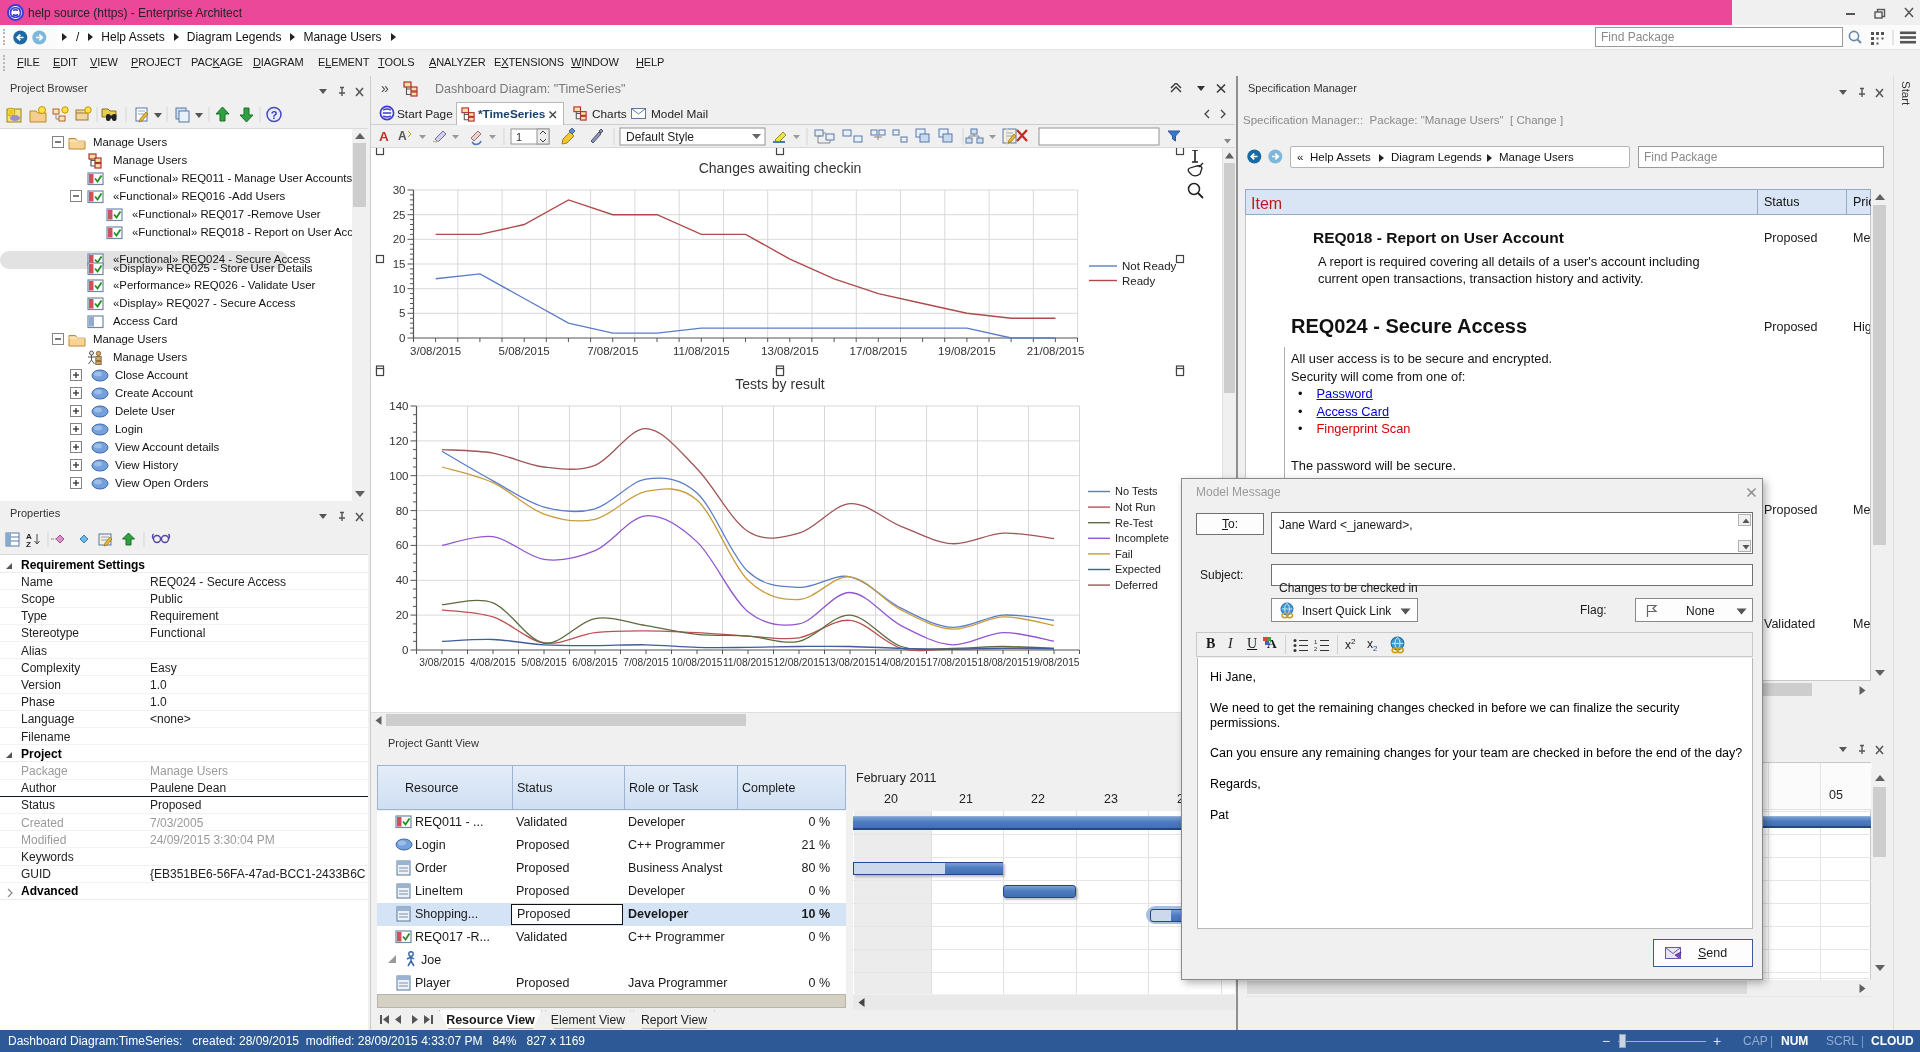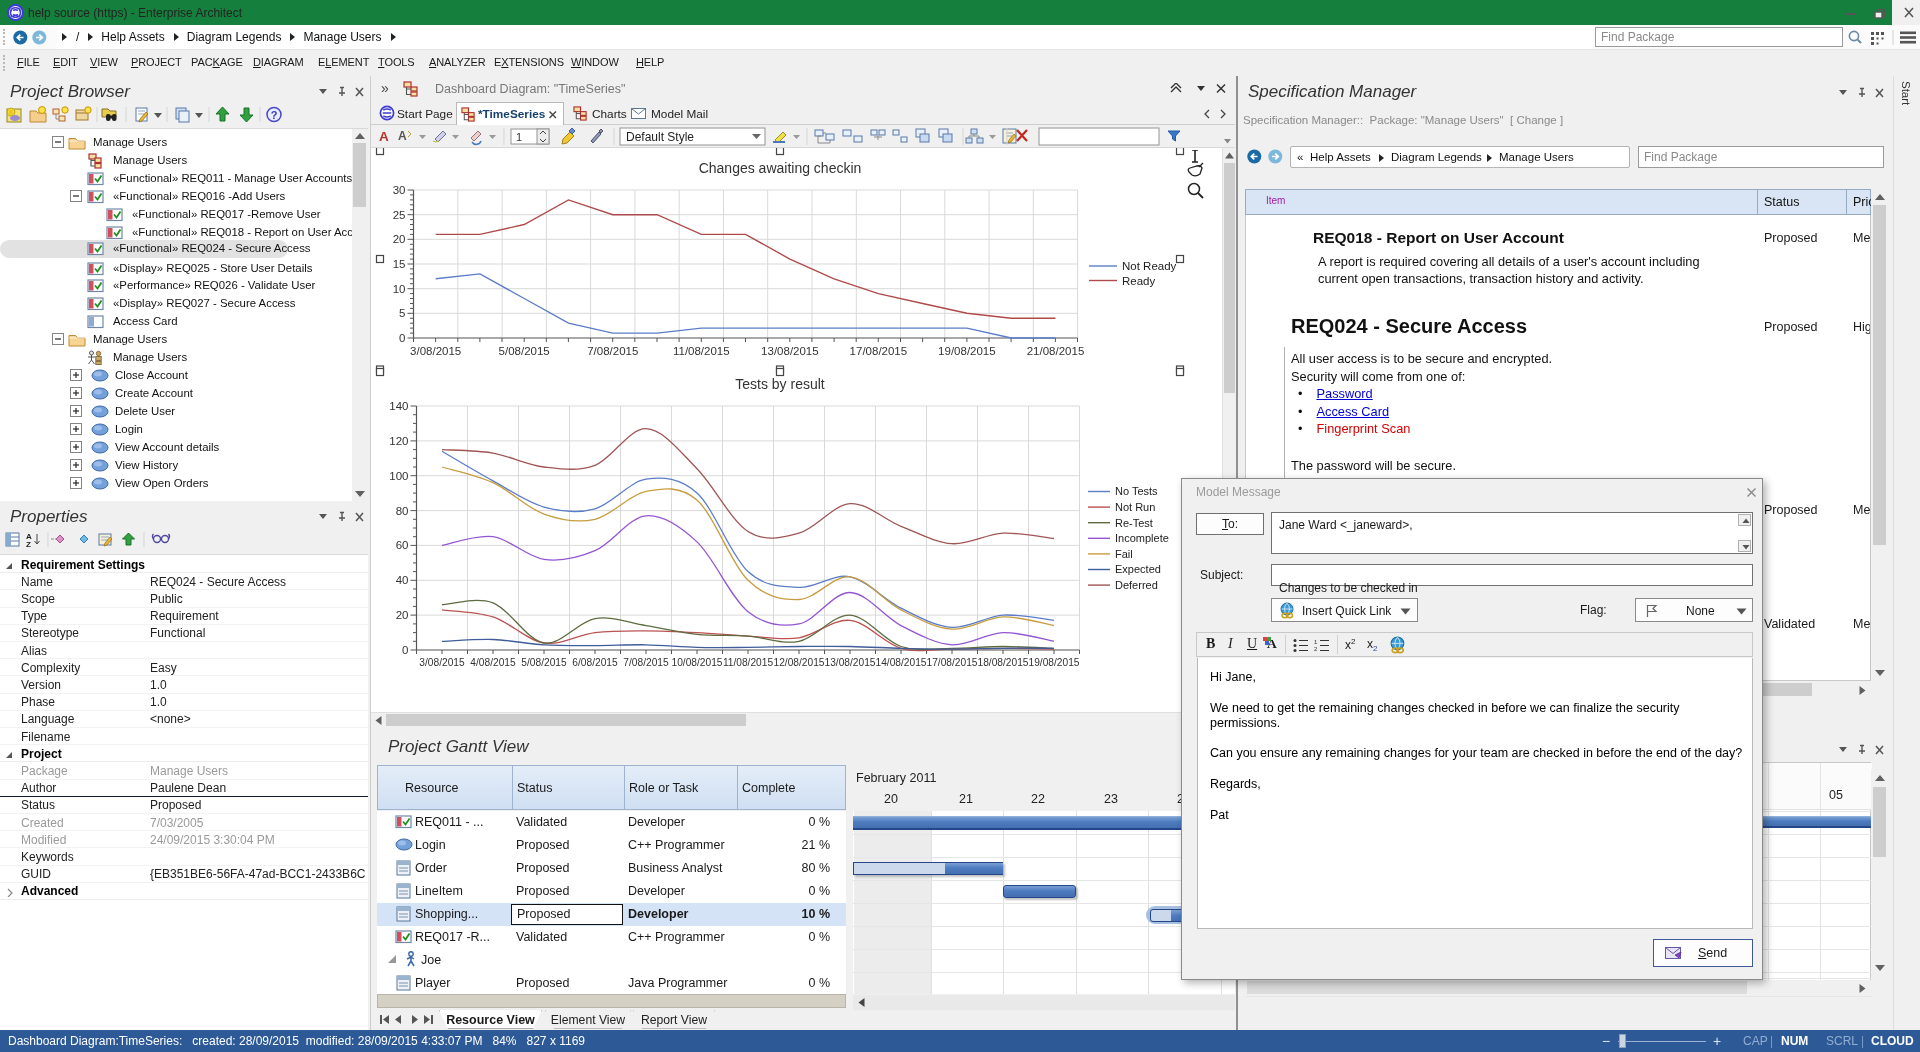--- a/index.html
+++ b/index.html
@@ -1,27 +1,27 @@
 <!DOCTYPE html>
 <html><head>
 <meta charset="utf-8">
 <style>
   * { margin:0; padding:0; box-sizing:border-box; }
   html,body { width:1920px; height:1052px; overflow:hidden; }
   body { font-family:"Liberation Sans", sans-serif; background:#f0f0f0; position:relative; color:#1a1a1a; }
   .abs { position:absolute; }
-  .panel-title { font-size:17px; color:#333;font-style:italic; }
+  .panel-title { font-size:11px; color:#333; }
   .white { background:#fff; }
   .tri-r { width:0;height:0;border-top:4px solid transparent;border-bottom:4px solid transparent;border-left:5px solid #222; display:inline-block; }
   svg text { font-family:"Liberation Sans", sans-serif; }
 </style>
 </head>
 <body>
 
-<div class="abs" style="left:0;top:0;width:1892px;height:25px;background:#15803d;">
+<div class="abs" style="left:0;top:0;width:1732px;height:25px;background:#ec4899;">
   <svg class="abs" style="left:7px;top:4px" width="17" height="17" viewBox="0 0 17 17">
     <circle cx="8.5" cy="8.5" r="7.5" fill="#fff" stroke="#3c3cd2" stroke-width="2"></circle>
     <path d="M4.5,5 Q8.5,2.5 12.5,5 Q14.5,8.5 12.5,12 Q8.5,14.5 4.5,12 Q2.5,8.5 4.5,5 M6,6.5 Q8.5,5 11,6.5 M6,10.5 Q8.5,12 11,10.5" fill="none" stroke="#3c3cd2" stroke-width="1.6"></path>
   </svg>
   <div class="abs" style="left:28px;top:6px;font-size:12px;color:#222;">help source (https) - Enterprise Architect</div>
   <svg class="abs" style="left:1845px;top:6px" width="72" height="13" viewBox="0 0 72 13">
     <rect x="1" y="7" width="9" height="2" fill="#555"></rect>
     <rect x="32.5" y="3.5" width="7" height="7" fill="none" stroke="#555" stroke-width="1.4"></rect>
     <rect x="30" y="6" width="7" height="6" fill="#f0f0f0" stroke="#555" stroke-width="1.4"></rect>
     <path d="M60,2 L68,11 M68,2 L60,11" stroke="#555" stroke-width="1.5"></path>
@@ -177,21 +177,21 @@
         <div class="abs" style="left:132px;top:2px;white-space:nowrap;">«Functional» REQ017 -Remove User</div>
       </div>
 <div class="abs" style="left:0;top:89.7px;width:352px;height:18px;">
         <svg class="abs" style="left:0;top:-1px" width="150" height="20" viewBox="0 0 150 20">
           <rect x="107" y="4" width="15" height="11.5" fill="#fff" stroke="#7088a8" stroke-width="1.2"></rect>
           <rect x="108" y="5" width="4.5" height="9.5" fill="#d05060"></rect>
           <path d="M114,9.5 l2.5,3 4,-6" fill="none" stroke="#209020" stroke-width="1.8"></path>
         </svg>
         <div class="abs" style="left:132px;top:2px;white-space:nowrap;">«Functional» REQ018 - Report on User Accou</div>
       </div>
-<div class="abs" style="left:0;top:106px;width:288px;height:18px;background:#e2e2e2;border-radius:9px;">
+<div class="abs" style="left:0;top:117px;width:288px;height:18px;background:#e2e2e2;border-radius:9px;">
         <svg class="abs" style="left:0;top:-1px" width="150" height="20" viewBox="0 0 150 20">
           <rect x="88" y="4" width="15" height="11.5" fill="#fff" stroke="#7088a8" stroke-width="1.2"></rect>
           <rect x="89" y="5" width="4.5" height="9.5" fill="#d05060"></rect>
           <path d="M95,9.5 l2.5,3 4,-6" fill="none" stroke="#209020" stroke-width="1.8"></path>
         </svg>
         <div class="abs" style="left:113px;top:2px;white-space:nowrap;">«Functional» REQ024 - Secure Access</div>
       </div>
 <div class="abs" style="left:0;top:125.5px;width:352px;height:18px;">
         <svg class="abs" style="left:0;top:-1px" width="150" height="20" viewBox="0 0 150 20">
           <rect x="88" y="4" width="15" height="11.5" fill="#fff" stroke="#7088a8" stroke-width="1.2"></rect>
@@ -1045,21 +1045,21 @@
     <span class="tri-r abs" style="left:88px;top:7px;"></span>
     <div class="abs" style="left:100px;top:4px;">Diagram Legends</div>
     <span class="tri-r abs" style="left:196px;top:7px;"></span>
     <div class="abs" style="left:208px;top:4px;">Manage Users</div>
   </div>
   <div class="abs" style="left:398px;top:70px;width:246px;height:22px;background:#fff;border:1px solid #9a9a9a;font-size:12px;color:#8a8a8a;padding:3px 0 0 5px;">Find Package</div>
 
   <div class="abs" style="left:5px;top:113px;width:626px;height:26px;background:#d9e5f4;border:1px solid #96aac4;">
     <div class="abs" style="left:511px;top:0;width:1px;height:24px;background:#96aac4;"></div>
     <div class="abs" style="left:600px;top:0;width:1px;height:24px;background:#96aac4;"></div>
-    <div class="abs" style="left:20px;top:5px;font-size:10px;color:#a21caf;">Item</div>
+    <div class="abs" style="left:5px;top:5px;font-size:16px;color:#b91c1c;">Item</div>
     <div class="abs" style="left:518px;top:5px;font-size:12.5px;color:#111;">Status</div>
     <div class="abs" style="left:607px;top:5px;font-size:12.5px;color:#111;">Prio</div>
   </div>
 
   <div class="abs white" style="left:5px;top:139px;width:626px;height:466px;border:1px solid #c8c8c8;border-top:none;overflow:hidden;">
     <div class="abs" style="left:67px;top:14px;font-size:15.5px;font-weight:bold;color:#111;">REQ018 - Report on User Account</div>
     <div class="abs" style="left:518px;top:16px;font-size:12.5px;">Proposed</div>
     <div class="abs" style="left:607px;top:16px;font-size:12.5px;">Medium</div>
     <div class="abs" style="left:72px;top:38px;font-size:12.8px;line-height:17px;color:#111;">A report is required covering all details of a user's account including<br>current open transactions, transaction history and activity.</div>
     <div class="abs" style="left:45px;top:100px;font-size:20px;font-weight:bold;color:#111;">REQ024 - Secure Access</div>

